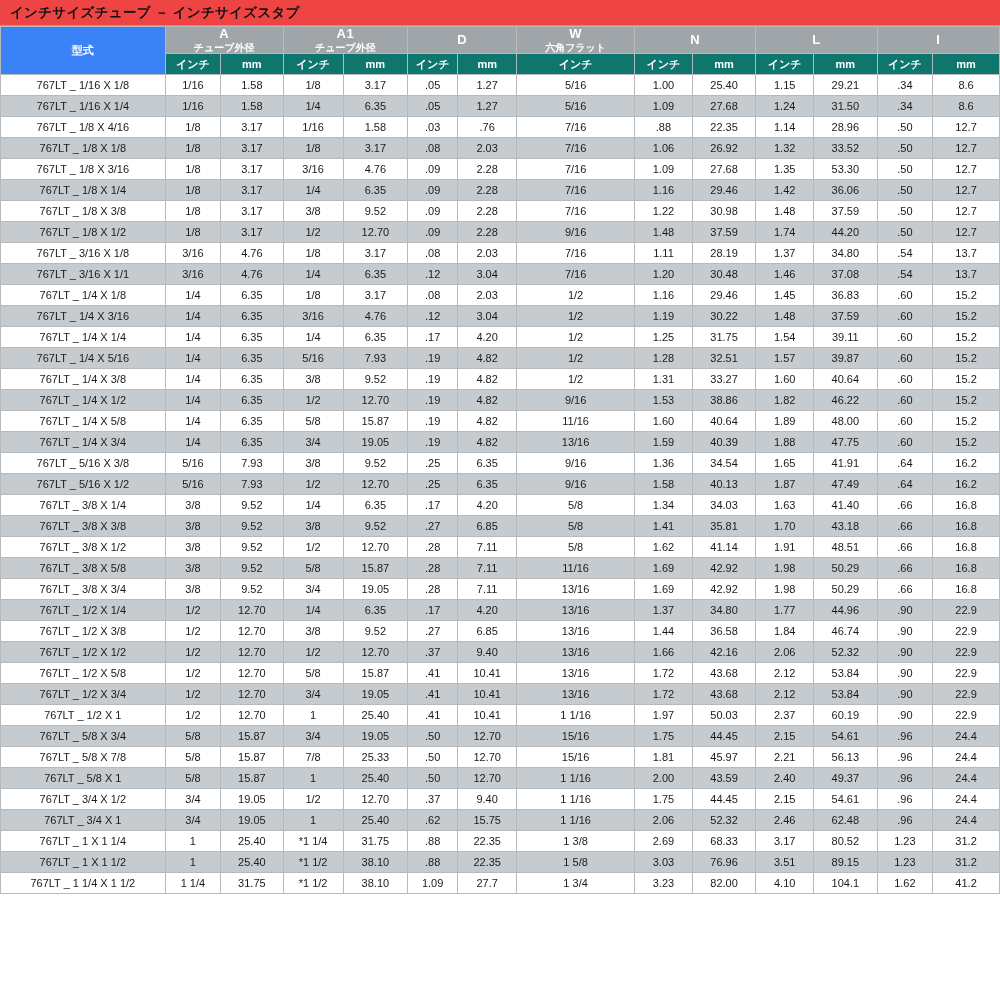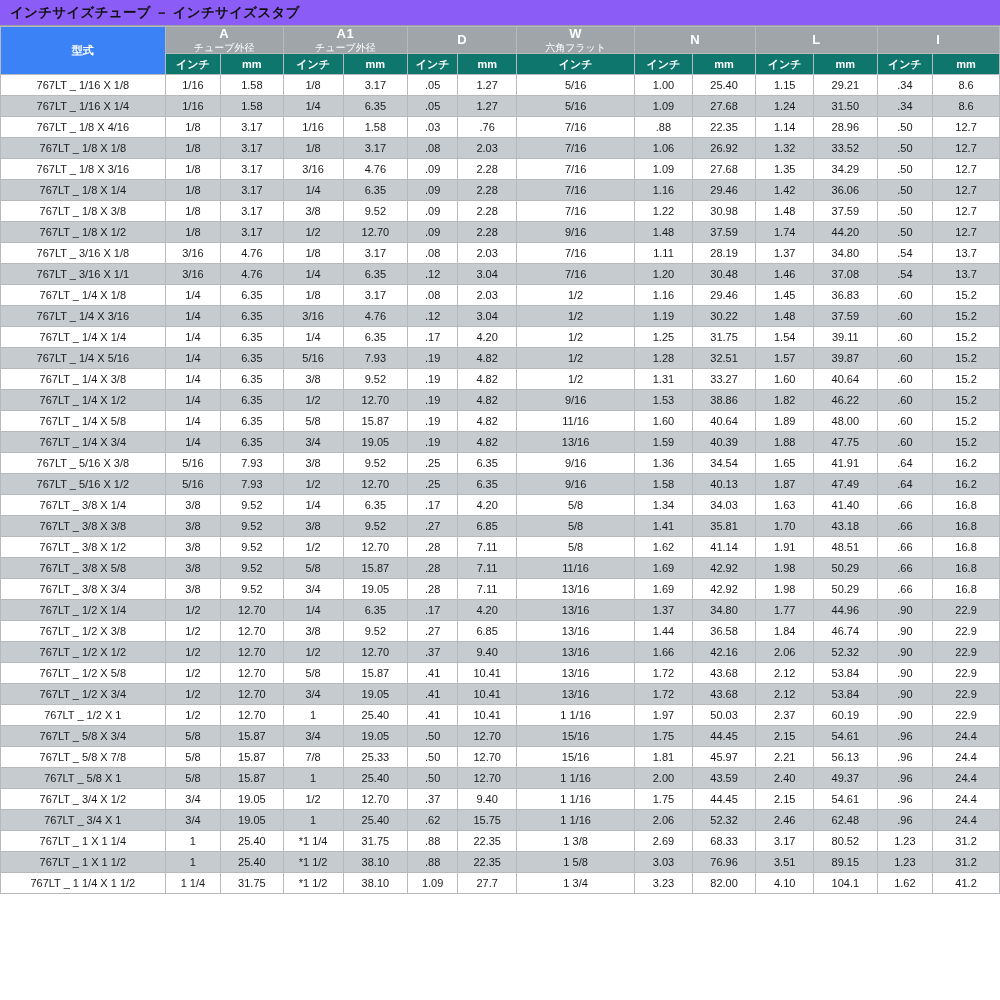--- a/index.html
+++ b/index.html
@@ -18,21 +18,21 @@
   .page {
     width: 1000px;
     height: 1000px;
     box-sizing: border-box;
     display: flex;
     flex-direction: column;
   }
   
   .title-bar {
     height: 26px;
-    background: #8b5cf6;
+    background: #ef4444;
     border-bottom: 1px solid #9aa0a3;
     display: flex;
     align-items: center;
     padding-left: 10px;
     box-sizing: border-box;
   }
   .title-text {
     font-size: 13.5px;
     font-weight: bold;
     color: #101010;
@@ -69,21 +69,21 @@
     padding: 2px 0;
   }
   .hdr-group .g-main {
     font-size: 13px;
     display: block;
     letter-spacing: 0.5px;
   }
   .hdr-group .g-sub {
     font-size: 10px;
     display: block;
-    font-weight: normal;
+    font-weight: bold;
   }
   .hdr-unit {
     background: #0f766e;
     color: #ffffff;
     font-weight: bold;
     font-size: 11px;
     height: 20px;
   }
   
   .row-a td { background: #ffffff; }
@@ -241,21 +241,21 @@
             <td>1/8</td>
             <td>3.17</td>
             <td>3/16</td>
             <td>4.76</td>
             <td>.09</td>
             <td>2.28</td>
             <td>7/16</td>
             <td>1.09</td>
             <td>27.68</td>
             <td>1.35</td>
-            <td>34.29</td>
+            <td>53.30</td>
             <td>.50</td>
             <td>12.7</td>
           </tr>
           <tr class="row-b">
             <td class="model">767LT _ 1/8 X 1/4</td>
             <td>1/8</td>
             <td>3.17</td>
             <td>1/4</td>
             <td>6.35</td>
             <td>.09</td>

